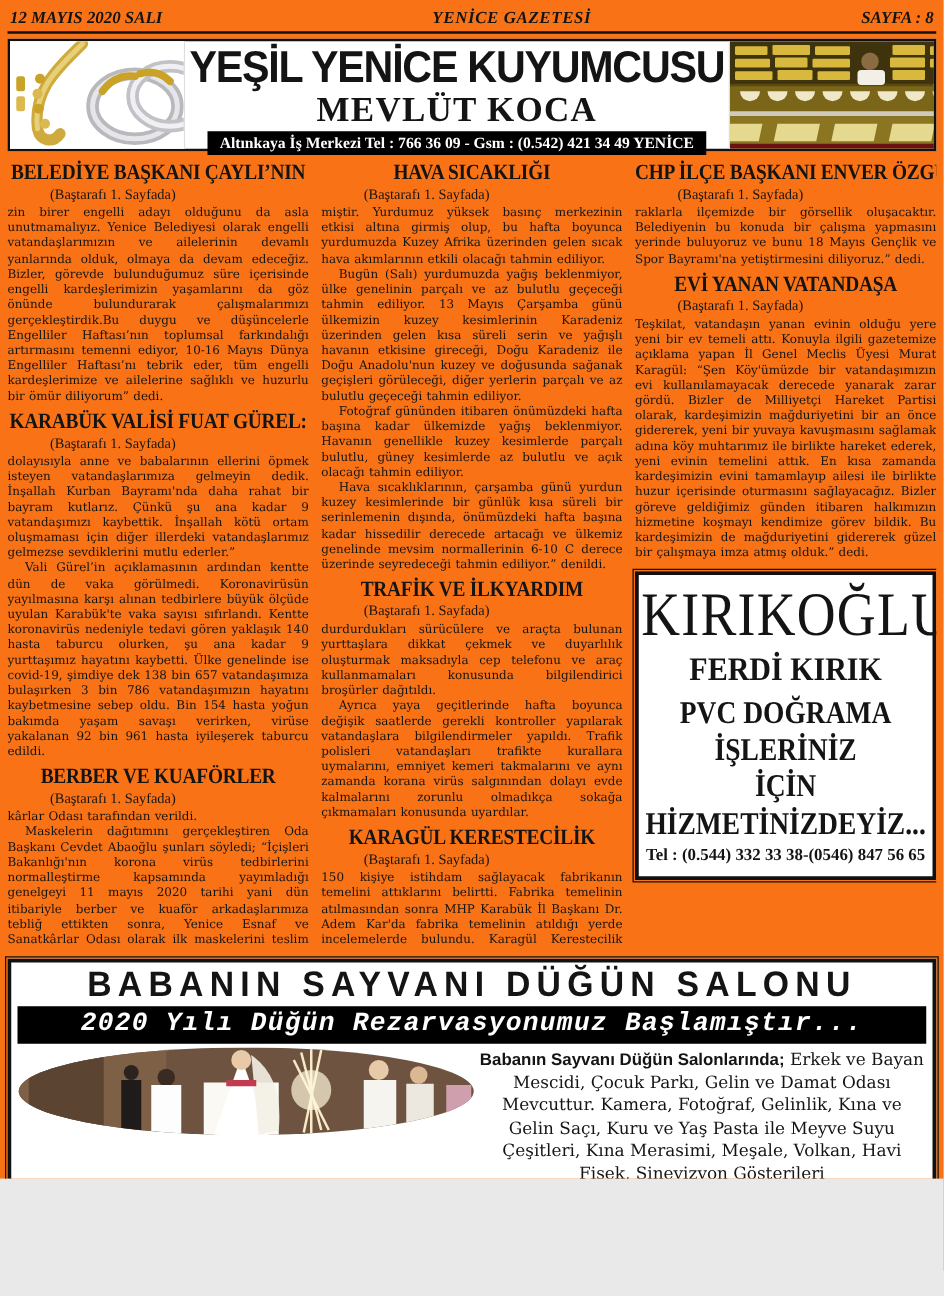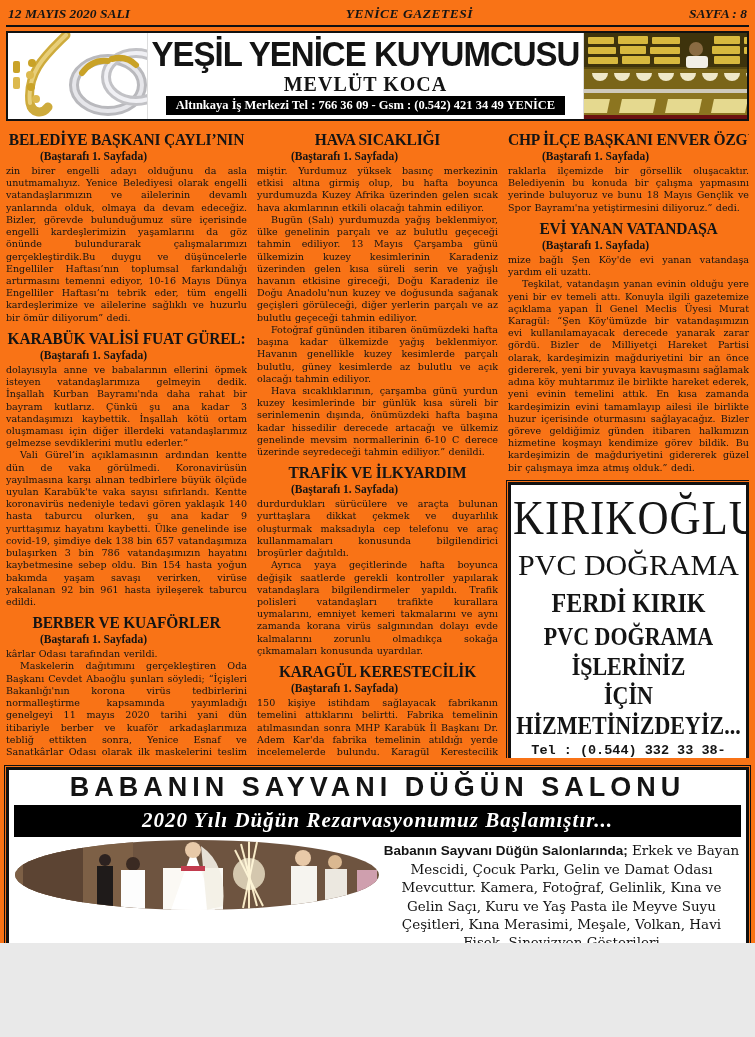--- a/index.html
+++ b/index.html
@@ -12,52 +12,52 @@
               font-family:"Liberation Serif", serif; font-weight:bold; font-style:italic;
               font-size:13.5px; padding:2px 2px 3px 2px; border-bottom:2px solid #111; }
   .masthead .mid { letter-spacing:.5px; }
 
   
   .banner-ad { margin-top:4px; border:2px solid #111; height:90px; display:flex; background:#fff; }
   .banner-left { width:162px; position:relative; background:#fff; border-right:1px solid #ddd; overflow:hidden; }
   .banner-center { flex:1; display:flex; flex-direction:column; align-items:center; justify-content:flex-start; padding:2px 4px 4px; }
   .banner-title { font-family:"Liberation Sans", sans-serif; font-weight:bold; font-size:33px;
                   letter-spacing:-1px; transform:scaleY(1.08); white-space:nowrap; }
-  .banner-owner { font-family:"Liberation Serif", serif; font-size:20px; letter-spacing:1px; font-weight:bold; }
+  .banner-owner { font-family:"Liberation Serif", serif; font-size:28px; letter-spacing:1px; font-weight:bold; }
   .banner-contact { background:#000; color:#fff; font-family:"Liberation Serif", serif; font-weight:bold;
                     font-size:12.5px; padding:2px 10px; white-space:nowrap; }
   .banner-right { width:190px; overflow:hidden; border-left:1px solid #ddd; }
 
   
   .columns { display:flex; gap:10px; margin-top:4px; height:633px; overflow:hidden; }
   .col { flex:1 1 0; min-width:0; }
   .art-title { font-family:"Liberation Serif", serif; font-weight:bold; font-size:15.5px;
                text-align:center; letter-spacing:-.2px; margin:5px 0 2px; white-space:nowrap; transform:scaleY(1.12); }
-  .art-cont { font-family:"Liberation Serif", serif; font-weight:bold; font-size:11.5px; padding-left:34px; margin-bottom:3px; }
+  .art-cont { font-family:"Liberation Serif", serif; font-weight:normal; font-size:11.5px; padding-left:34px; margin-bottom:3px; }
   .art-body p { font-size:9.55px; line-height:1.28; text-align:justify; word-spacing:.4px; }
   .art-body p:not(:first-child) { text-indent:14px; }
 
   
   .kirik-ad { border:3px solid #111; outline:1px solid #111; outline-offset:1px;
               margin-top:8px; padding:8px 2px 6px; text-align:center; background:#fff;
               font-family:"Liberation Serif", serif; }
   .kirik-l1 { font-size:43px; letter-spacing:1px; transform:scaleY(1.15); margin-bottom:6px; }
   .kirik-l2 { font-size:30px; margin-bottom:8px; }
   .kirik-l3 { font-size:24px; font-weight:bold; transform:scaleY(1.1); margin-bottom:9px; }
   .kirik-l4 { font-size:22px; font-weight:bold; transform:scaleY(1.15); margin-bottom:7px; }
   .kirik-l5 { font-size:22px; font-weight:bold; transform:scaleY(1.15); margin-bottom:6px; }
-  .kirik-tel { font-size:13.5px; font-weight:bold; margin-bottom:3px;font-family:Liberation Mono, monospace; }
+  .kirik-tel { font-size:13.5px; font-weight:bold; margin-bottom:3px; }
 
   
   .bottom-ad { border:3px solid #111; outline:1px solid #111; outline-offset:1px;
                margin-top:9px; background:#fff; padding:2px 4px 0; }
   .bottom-title { font-family:"Liberation Sans", sans-serif; font-weight:bold; font-size:27px;
                   letter-spacing:5px; text-align:center; white-space:nowrap; transform:scaleY(1.05); }
   .bottom-banner { background:#000; color:#fff; margin:2px 1px 3px; padding:3px 0 4px; text-align:center;
-                   font-family:Liberation Serif, serif; font-weight:bold; font-style:italic;
+                   font-family:Liberation Mono, monospace; font-weight:bold; font-style:italic;
                    font-size:21px; letter-spacing:1px; white-space:nowrap; }
   .row1 { display:flex; align-items:flex-start; }
   .oval-wed { width:368px; height:70px; flex:0 0 auto; }
   .intro { flex:1; text-align:center; font-size:13.5px; line-height:1.35; padding:1px 2px 0 2px; }
   .lead { font-family:"Liberation Sans", sans-serif; font-weight:bold; }
   .row2 { display:flex; margin-top:1px; }
   .left-lines { flex:1; padding:1px 0 0 6px; }
   .left-lines .ln { font-size:13.5px; line-height:1.4; white-space:nowrap; }
   .bi-sans { font-family:Liberation Sans, sans-serif; font-weight:bold; font-style:italic; }
   .b-sans { font-family:"Liberation Sans", sans-serif; font-weight:bold; }
@@ -154,21 +154,21 @@
         <h2 class="art-title">BELEDİYE BAŞKANI ÇAYLI’NIN</h2>
         <p class="art-cont">(Baştarafı 1. Sayfada)</p>
         <div class="art-body">
           <p>zin birer engelli adayı olduğunu da asla unutmamalıyız. Yenice Belediyesi olarak engelli vatandaşlarımızın ve ailelerinin devamlı yanlarında olduk, olmaya da devam edeceğiz. Bizler, görevde bulunduğumuz süre içerisinde engelli kardeşlerimizin yaşamlarını da göz önünde bulundurarak çalışmalarımızı gerçekleştirdik.Bu duygu ve düşüncelerle Engelliler Haftası’nın toplumsal farkındalığı artırmasını temenni ediyor, 10-16 Mayıs Dünya Engelliler Haftası’nı tebrik eder, tüm engelli kardeşlerimize ve ailelerine sağlıklı ve huzurlu bir ömür diliyorum” dedi.</p>
         </div>
       </section>
       <section>
         <h2 class="art-title">KARABÜK VALİSİ FUAT GÜREL:</h2>
         <p class="art-cont">(Baştarafı 1. Sayfada)</p>
         <div class="art-body">
-          <p>dolayısıyla anne ve babalarının ellerini öpmek isteyen vatandaşlarımıza gelmeyin dedik. İnşallah Kurban Bayramı'nda daha rahat bir bayram kutlarız. Çünkü şu ana kadar 3 vatandaşımızı kaybettik. İnşallah kötü ortam oluşmaması için diğer illerdeki vatandaşlarımız gelmezse sevdiklerini mutlu ederler.”</p>
+          <p>dolayısıyla anne ve babalarının ellerini öpmek isteyen vatandaşlarımıza gelmeyin dedik. İnşallah Kurban Bayramı'nda daha rahat bir bayram kutlarız. Çünkü şu ana kadar 9 vatandaşımızı kaybettik. İnşallah kötü ortam oluşmaması için diğer illerdeki vatandaşlarımız gelmezse sevdiklerini mutlu ederler.”</p>
           <p>Vali Gürel’in açıklamasının ardından kentte dün de vaka görülmedi. Koronavirüsün yayılmasına karşı alınan tedbirlere büyük ölçüde uyulan Karabük'te vaka sayısı sıfırlandı. Kentte koronavirüs nedeniyle tedavi gören yaklaşık 140 hasta taburcu olurken, şu ana kadar 9 yurttaşımız hayatını kaybetti. Ülke genelinde ise covid-19, şimdiye dek 138 bin 657 vatandaşımıza bulaşırken 3 bin 786 vatandaşımızın hayatını kaybetmesine sebep oldu. Bin 154 hasta yoğun bakımda yaşam savaşı verirken, virüse yakalanan 92 bin 961 hasta iyileşerek taburcu edildi.</p>
         </div>
       </section>
       <section>
         <h2 class="art-title">BERBER VE KUAFÖRLER</h2>
         <p class="art-cont">(Baştarafı 1. Sayfada)</p>
         <div class="art-body">
           <p>kârlar Odası tarafından verildi.</p>
           <p>Maskelerin dağıtımını gerçekleştiren Oda Başkanı Cevdet Abaoğlu şunları söyledi; “İçişleri Bakanlığı'nın korona virüs tedbirlerini normalleştirme kapsamında yayımladığı genelgeyi 11 mayıs 2020 tarihi yani dün itibariyle berber ve kuaför arkadaşlarımıza tebliğ ettikten sonra, Yenice Esnaf ve Sanatkârlar Odası olarak ilk maskelerini teslim ettik. Çalışma arkadaşlarımızın gösterdiği mücadelede herhangi bir bulaşıcı hastalık vakasına rastlanılmadan hayırlı kazançlar kazanmalarını ümit ediyorum.”</p>
         </div>
@@ -208,28 +208,26 @@
         <h2 class="art-title">CHP İLÇE BAŞKANI ENVER ÖZGÜ:</h2>
         <p class="art-cont">(Baştarafı 1. Sayfada)</p>
         <div class="art-body">
           <p>raklarla ilçemizde bir görsellik oluşacaktır. Belediyenin bu konuda bir çalışma yapmasını yerinde buluyoruz ve bunu 18 Mayıs Gençlik ve Spor Bayramı'na yetiştirmesini diliyoruz.” dedi.</p>
         </div>
       </section>
       <section>
         <h2 class="art-title">EVİ YANAN VATANDAŞA</h2>
         <p class="art-cont">(Baştarafı 1. Sayfada)</p>
         <div class="art-body">
-          <p>mize bağlı Şen Köy'de evi yanan vatandaşa yardım eli uzattı.</p>
           <p>Teşkilat, vatandaşın yanan evinin olduğu yere yeni bir ev temeli attı. Konuyla ilgili gazetemize açıklama yapan İl Genel Meclis Üyesi Murat Karagül: “Şen Köy'ümüzde bir vatandaşımızın evi kullanılamayacak derecede yanarak zarar gördü. Bizler de Milliyetçi Hareket Partisi olarak, kardeşimizin mağduriyetini bir an önce gidererek, yeni bir yuvaya kavuşmasını sağlamak adına köy muhtarımız ile birlikte hareket ederek, yeni evinin temelini attık. En kısa zamanda kardeşimizin evini tamamlayıp ailesi ile birlikte huzur içerisinde oturmasını sağlayacağız. Bizler göreve geldiğimiz günden itibaren halkımızın hizmetine koşmayı kendimize görev bildik. Bu kardeşimizin de mağduriyetini gidererek güzel bir çalışmaya imza atmış olduk.” dedi.</p>
         </div>
       </section>
 
       <div class="kirik-ad">
         <div class="kirik-l1">KIRIKOĞLU</div>
-        <div class="kirik-l2">PVC DOĞRAMA</div>
         <div class="kirik-l3">FERDİ KIRIK</div>
         <div class="kirik-l4">PVC DOĞRAMA İŞLERİNİZ</div>
         <div class="kirik-l5">İÇİN HİZMETİNİZDEYİZ...</div>
         <div class="kirik-tel">Tel : (0.544) 332 33 38-(0546) 847 56 65</div>
 
       </div>
     </div>
   </div>
 
   <div class="bottom-ad">

